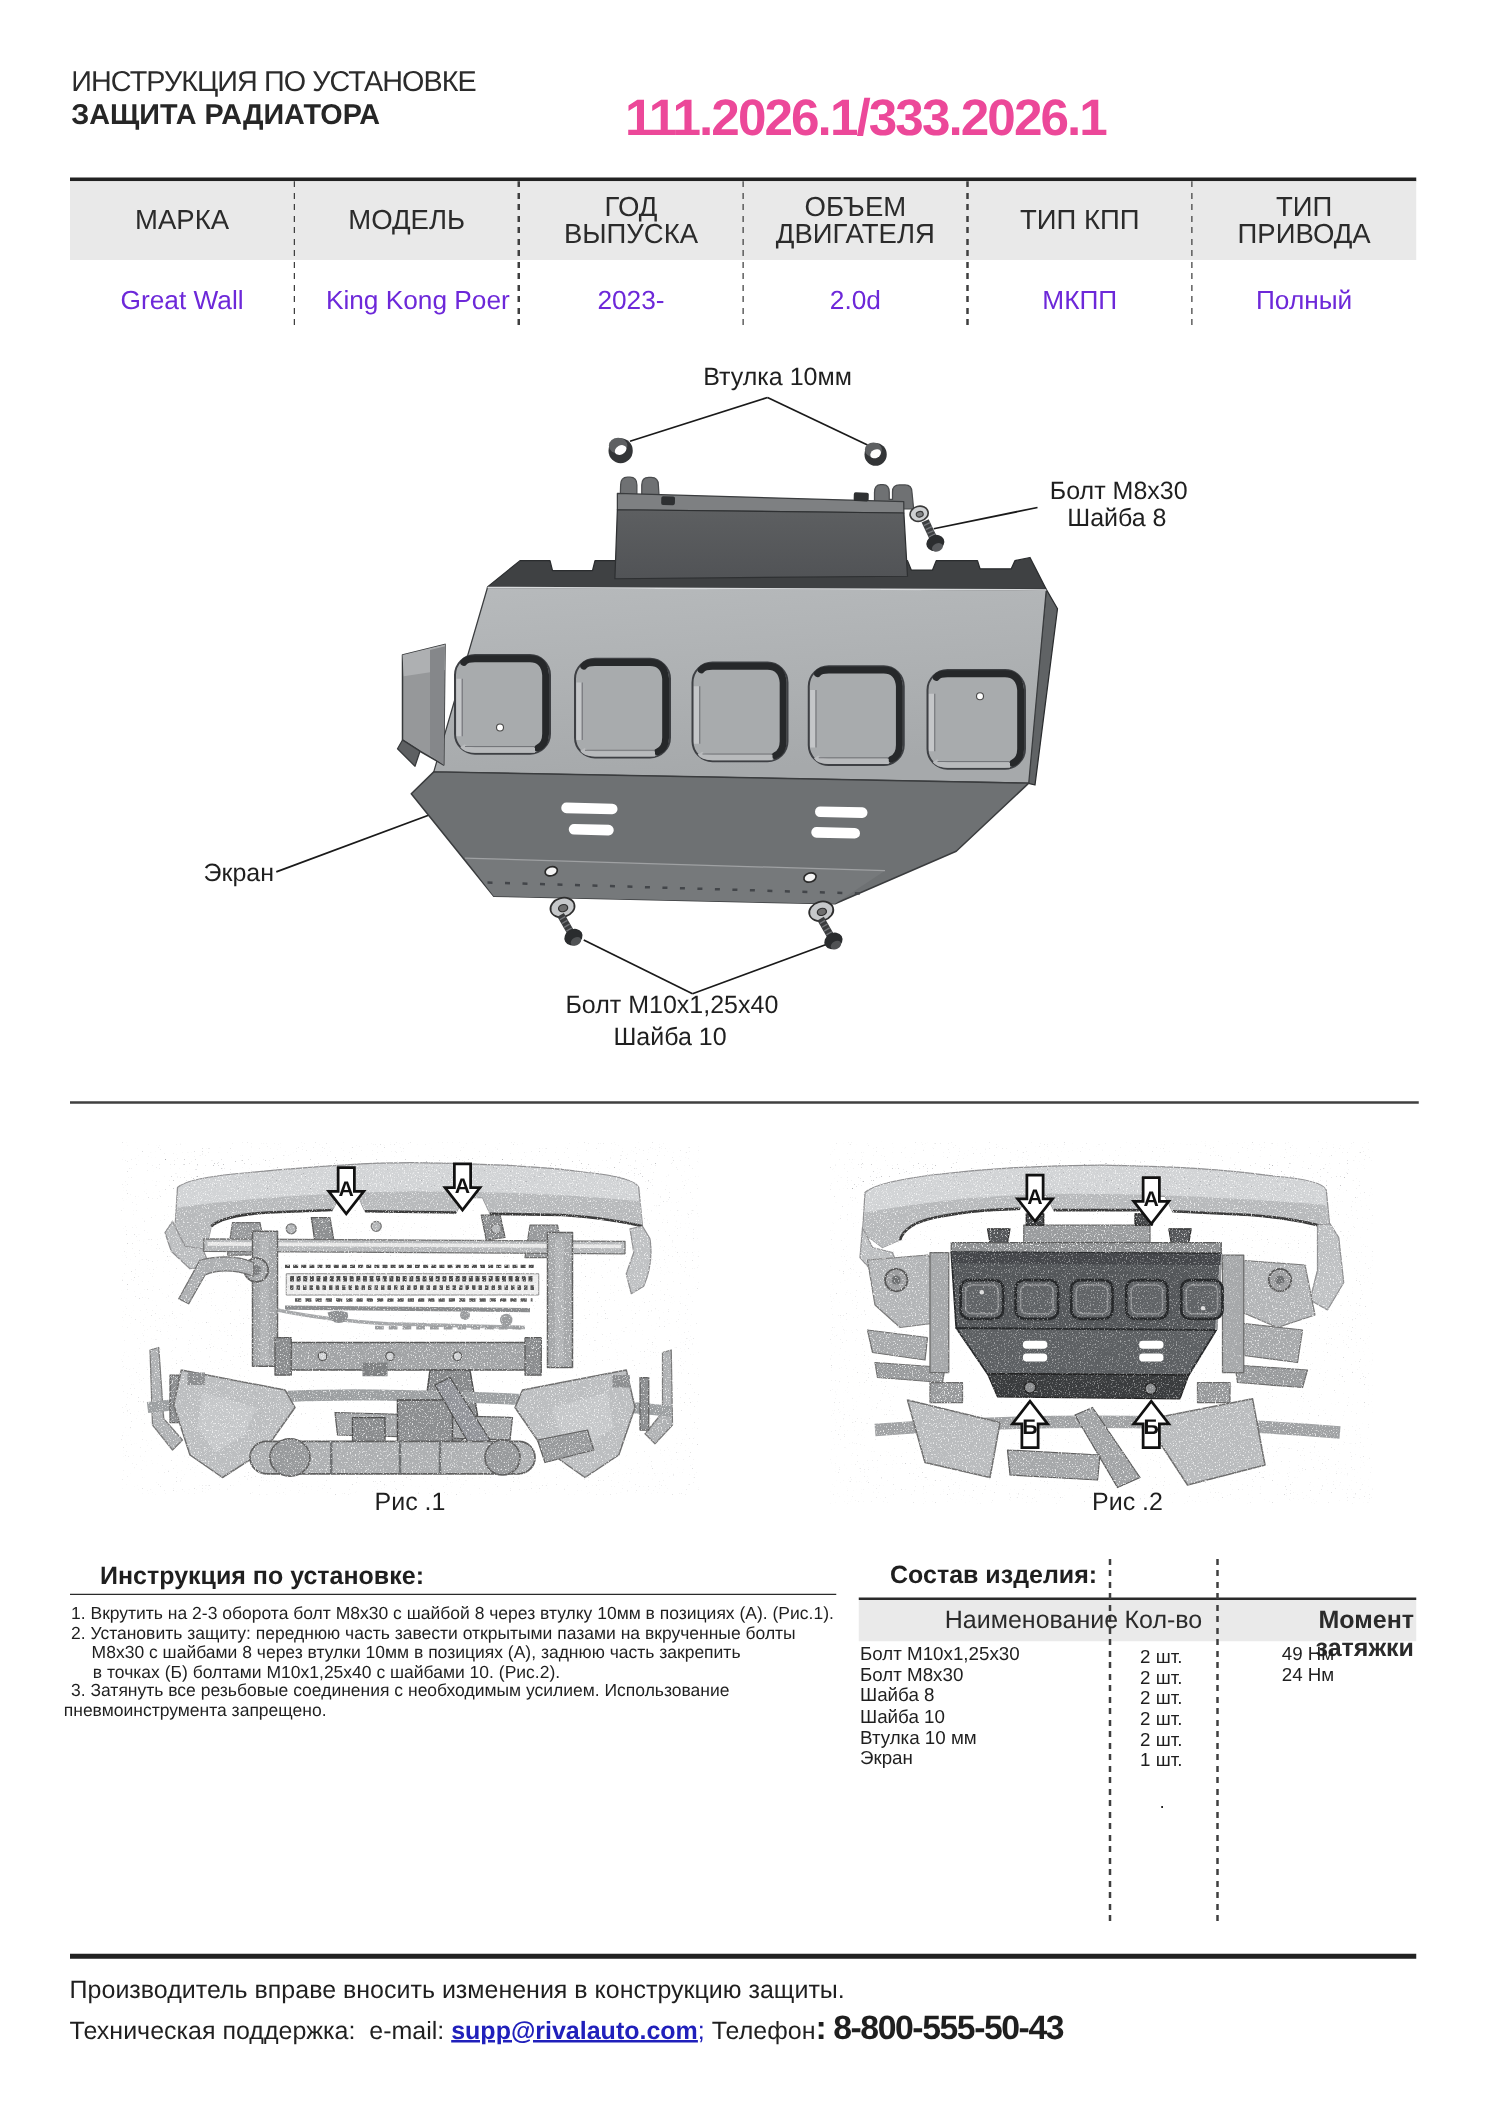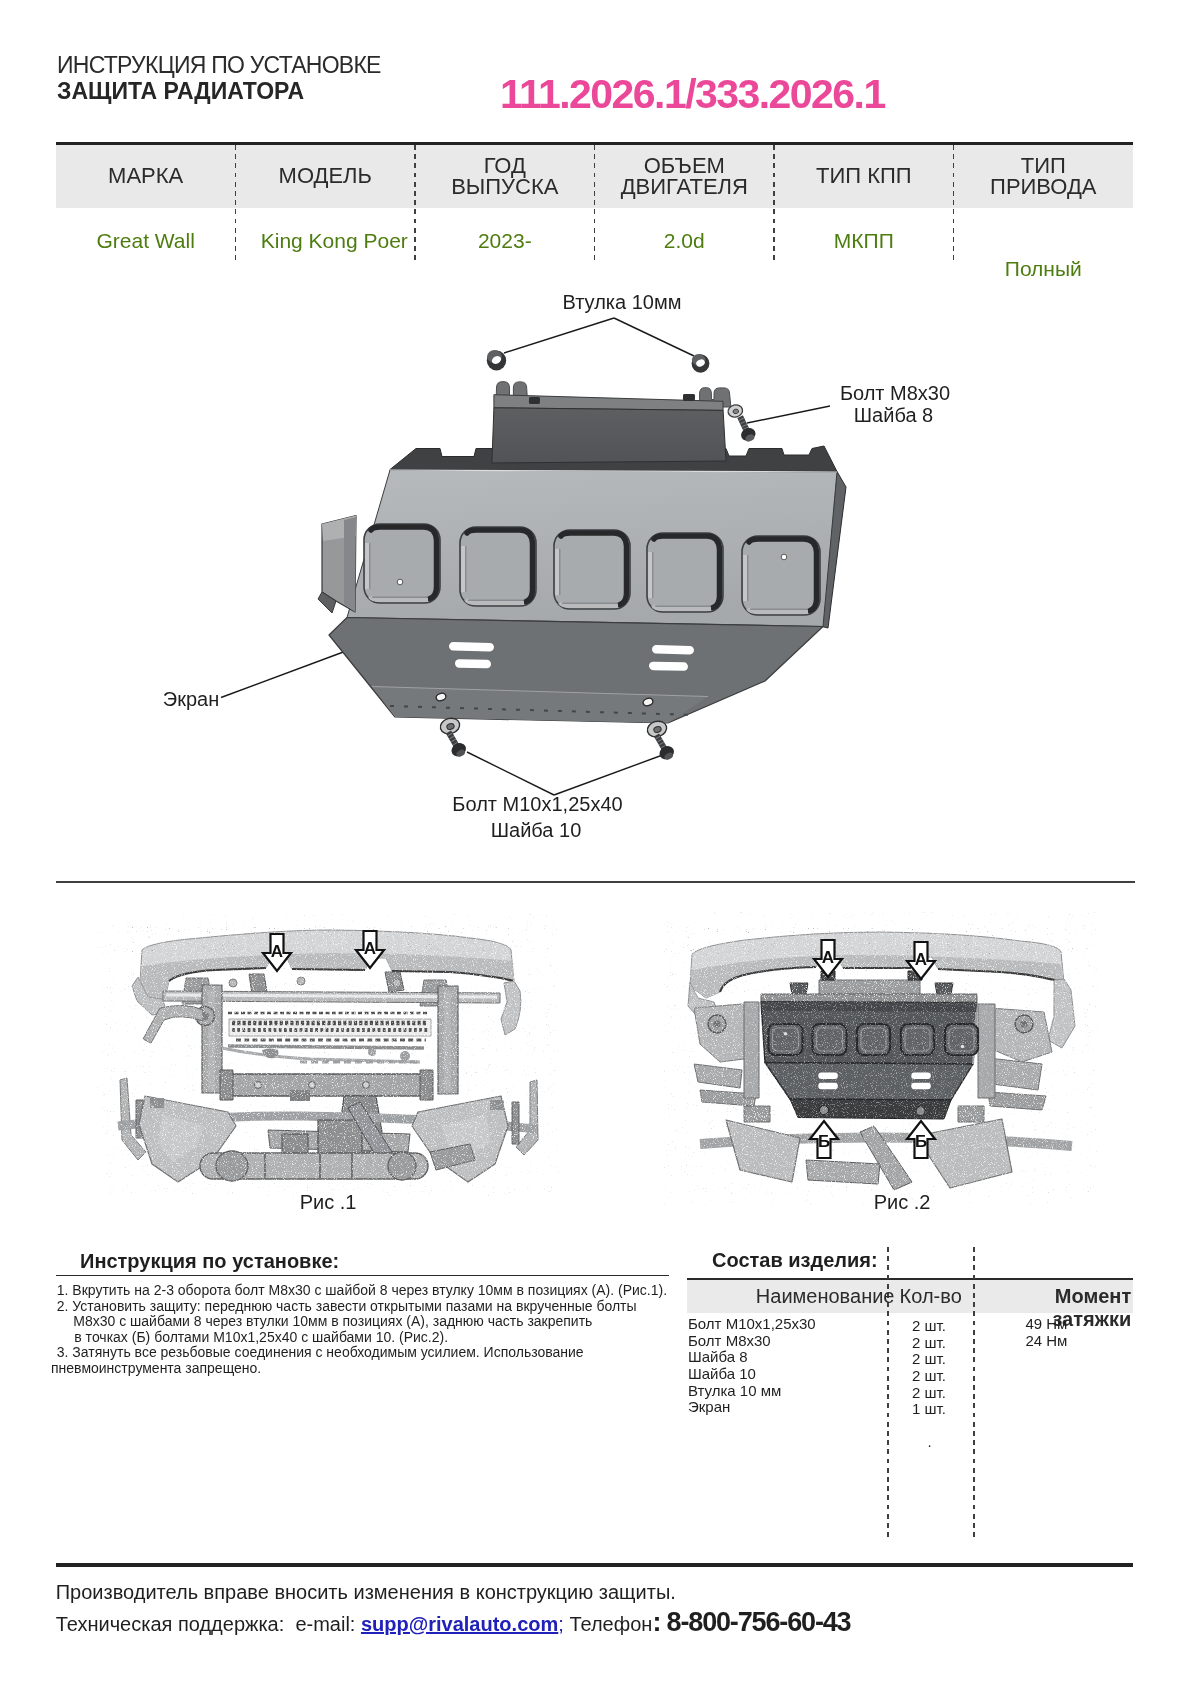--- a/index.html
+++ b/index.html
@@ -18,34 +18,34 @@
 <div class="abs" id="specheads"></div>
 
 <div class="abs dashv" style="left:234.7px;top:145px;height:117px;"></div>
 <div class="abs dashv" style="left:414.2px;top:145px;height:117px;"></div>
 <div class="abs dashv" style="left:593.7px;top:145px;height:117px;"></div>
 <div class="abs dashv" style="left:773.2px;top:145px;height:117px;"></div>
 <div class="abs dashv" style="left:952.7px;top:145px;height:117px;"></div>
 <style>
 .dashv{width:1.8px;background:repeating-linear-gradient(to bottom,#3f3f3f 0,#3f3f3f 4.8px,transparent 4.8px,transparent 9.2px);}
 .th{position:absolute;width:180px;text-align:center;font-size:22px;color:#2b2b2b;line-height:20.2px;}
-.td{position:absolute;width:180px;text-align:center;font-size:21px;color:#4d7c0f;}
+.td{position:absolute;width:180px;text-align:center;font-size:21px;color:#6d28d9;}
 </style>
 <div class="th" style="left:55.7px;top:165.7px;">МАРКА</div>
 <div class="th" style="left:235.3px;top:165.7px;">МОДЕЛЬ</div>
 <div class="th" style="left:414.8px;top:156.4px;">ГОД<br>ВЫПУСКА</div>
 <div class="th" style="left:594.3px;top:156.4px;">ОБЪЕМ<br>ДВИГАТЕЛЯ</div>
 <div class="th" style="left:773.8px;top:165.7px;">ТИП КПП</div>
 <div class="th" style="left:953.3px;top:156.4px;">ТИП<br>ПРИВОДА</div>
 <div class="td" style="left:55.7px;top:228.8px;">Great Wall</div>
 <div class="td" style="left:244.3px;top:228.8px;">King Kong Poer</div>
 <div class="td" style="left:414.8px;top:228.8px;">2023-</div>
 <div class="td" style="left:594.3px;top:228.8px;">2.0d</div>
 <div class="td" style="left:773.8px;top:228.8px;">МКПП</div>
-<div class="td" style="left:953.3px;top:228.8px;margin-top:28px;">Полный</div>
+<div class="td" style="left:953.3px;top:228.8px;">Полный</div>
 
 <div class="abs lbl ctr" style="left:622px;top:290.9px;">Втулка 10мм</div>
 <div class="abs lbl ctr" style="left:895px;top:381.8px;">Болт М8х30</div>
 <div class="abs lbl ctr" style="left:893.5px;top:403.8px;">Шайба 8</div>
 <div class="abs lbl ctr" style="left:191px;top:688.3px;">Экран</div>
 <div class="abs lbl ctr" style="left:537.5px;top:792.5px;">Болт М10х1,25х40</div>
 <div class="abs lbl ctr" style="left:536px;top:818.5px;">Шайба 10</div>
 
 <svg class="abs" style="left:0;top:0" width="1190" height="1683" viewBox="0 0 1190 1683">
 <defs>
@@ -389,13 +389,13 @@
 <div class="abs" style="left:714.5px;top:1284.9px;width:180px;text-align:right;font-size:20px;color:#2b2b2b;">Наименование</div>
 <div class="abs" style="left:888.2px;top:1284.9px;width:85px;text-align:center;font-size:20px;color:#2b2b2b;">Кол-во</div>
 <div class="abs" style="left:973.2px;top:1284.9px;width:158px;text-align:right;font-size:20px;color:#2b2b2b;font-weight:bold;">Момент затяжки</div>
 <div class="abs" style="left:688px;top:1316px;font-size:15px;line-height:16.68px;color:#1f1f1f;">Болт М10х1,25х30<br>Болт М8х30<br>Шайба 8<br>Шайба 10<br>Втулка 10 мм<br>Экран</div>
 <div class="abs" style="left:886.5px;top:1318px;width:85px;text-align:center;font-size:15px;line-height:16.68px;color:#1f1f1f;">2 шт.<br>2 шт.<br>2 шт.<br>2 шт.<br>2 шт.<br>1 шт.</div>
 <div class="abs" style="left:981.4px;top:1316px;width:130px;text-align:center;font-size:15px;line-height:16.68px;color:#1f1f1f;">49 Нм<br>24 Нм</div>
 <div class="abs" style="left:927.5px;top:1432.5px;font-size:15px;color:#1f1f1f;">.</div>
 
 <div class="abs" style="left:56px;top:1563px;width:1077px;height:4px;background:#222;"></div>
 <div class="abs" style="left:55.7px;top:1580.8px;font-size:20px;color:#1f1f1f;">Производитель вправе вносить изменения в конструкцию защиты.</div>
-<div class="abs" style="left:55.7px;top:1606.5px;font-size:20px;color:#1f1f1f;">Техническая поддержка:&nbsp; e-mail: <span style="color:#2020bb;font-weight:bold;text-decoration:underline;">supp@rivalauto.com</span><span style="color:#2020bb;text-decoration:underline;">;</span> Телефон<span style="font-weight:bold;font-size:27px;letter-spacing:-1.15px;">: 8-800-756-60-43</span></div>
+<div class="abs" style="left:55.7px;top:1606.5px;font-size:20px;color:#1f1f1f;">Техническая поддержка:&nbsp; e-mail: <span style="color:#2020bb;font-weight:bold;text-decoration:underline;">supp@rivalauto.com</span><span style="color:#2020bb;text-decoration:underline;">;</span> Телефон<span style="font-weight:bold;font-size:27px;letter-spacing:-1.15px;">: 8-800-555-50-43</span></div>
 
 </body></html>

